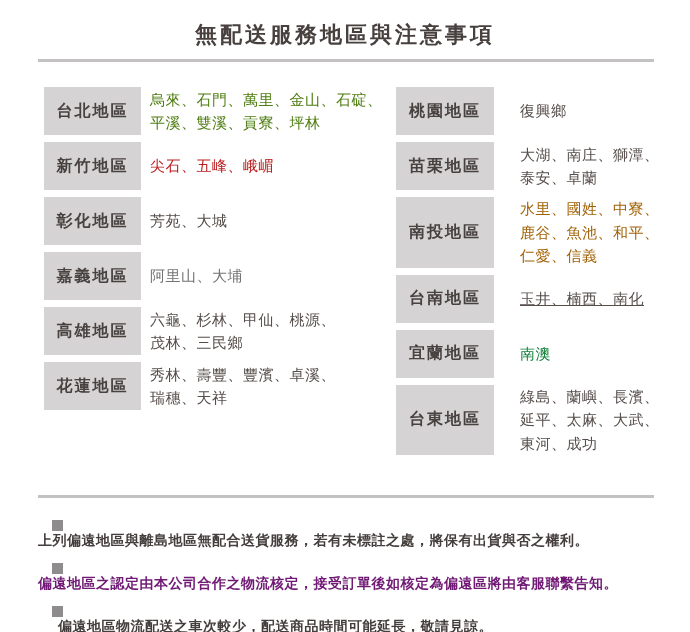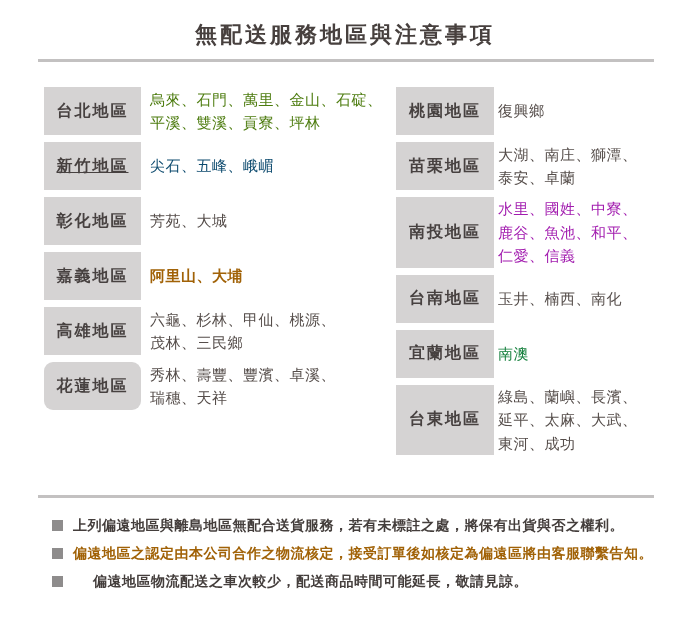--- a/index.html
+++ b/index.html
@@ -33,23 +33,23 @@
     display:flex;align-items:center;justify-content:center;
     font-size:16px;font-weight:bold;letter-spacing:2px;
     color:#474140;
   }
   .col.right .region-label{flex-basis:98px;width:98px;}
   .region-areas{
     margin-left:9px;align-self:center;
     font-size:15px;line-height:23.5px;letter-spacing:0.5px;
     color:#564e4b;
   }
-  .col.right .region-areas{margin-left:4px;}
+  .col.right .region-areas{margin-left:26px;}
   .notes{position:absolute;top:516px;left:38px;width:630px;}
-  .note-row{display:flex;align-items:flex-start;margin-bottom:9px;min-height:19px;}
+  .note-row{display:flex;align-items:flex-start;margin-bottom:9px;min-height:19px;flex-direction:column;}
   .note-bullet{
     flex:0 0 11px;width:11px;height:11px;background:#8e8c8c;
     margin:4px 10px 0 14px;
   }
   .note-text{
     font-size:14px;font-weight:bold;line-height:19px;
     letter-spacing:0.5px;color:#443e3c;
   }
 </style>
 </head>
@@ -62,46 +62,46 @@
   <div class="columns">
     <div class="col left" id="left-col">
         <div class="region-row">
           <div class="region-label" style="background: rgb(213, 211, 211);">台北地區</div>
           <div class="region-areas" style="color: #4d7c0f;">
             <div>烏來、石門、萬里、金山、石碇、</div>
             <div>平溪、雙溪、貢寮、坪林</div>
           </div>
         </div>
         <div class="region-row">
-          <div class="region-label" style="background: rgb(213, 211, 211); text-decoration: underline;">新竹地區</div>
-          <div class="region-areas" style="color: #0c4a6e;">
+          <div class="region-label" style="background: rgb(213, 211, 211);">新竹地區</div>
+          <div class="region-areas" style="color: #b91c1c;">
             <div>尖石、五峰、峨嵋</div>
           </div>
         </div>
         <div class="region-row">
           <div class="region-label" style="background: rgb(213, 211, 211);">彰化地區</div>
           <div class="region-areas" style="color: rgb(86, 78, 75);">
             <div>芳苑、大城</div>
           </div>
         </div>
         <div class="region-row">
           <div class="region-label" style="background: rgb(213, 211, 211);">嘉義地區</div>
-          <div class="region-areas" style="color: #a16207; font-weight: bold;">
+          <div class="region-areas" style="color: #737373;">
             <div>阿里山、大埔</div>
           </div>
         </div>
         <div class="region-row">
           <div class="region-label" style="background: rgb(213, 211, 211);">高雄地區</div>
           <div class="region-areas" style="color: rgb(86, 78, 75);">
             <div>六龜、杉林、甲仙、桃源、</div>
             <div>茂林、三民鄉</div>
           </div>
         </div>
         <div class="region-row">
-          <div class="region-label" style="background: rgb(213, 211, 211); border-radius: 9px;">花蓮地區</div>
+          <div class="region-label" style="background: rgb(213, 211, 211);">花蓮地區</div>
           <div class="region-areas" style="color: rgb(86, 78, 75);">
             <div>秀林、壽豐、豐濱、卓溪、</div>
             <div>瑞穗、天祥</div>
           </div>
         </div>
       </div>
     <div class="col right" id="right-col">
         <div class="region-row">
           <div class="region-label" style="background: rgb(213, 211, 211);">桃園地區</div>
           <div class="region-areas" style="color: rgb(86, 78, 75);">
@@ -110,29 +110,29 @@
         </div>
         <div class="region-row">
           <div class="region-label" style="background: rgb(213, 211, 211);">苗栗地區</div>
           <div class="region-areas" style="color: rgb(86, 78, 75);">
             <div>大湖、南庄、獅潭、</div>
             <div>泰安、卓蘭</div>
           </div>
         </div>
         <div class="region-row">
           <div class="region-label" style="background: rgb(213, 211, 211);">南投地區</div>
-          <div class="region-areas" style="color: #a21caf;">
+          <div class="region-areas" style="color: #a16207;">
             <div>水里、國姓、中寮、</div>
             <div>鹿谷、魚池、和平、</div>
             <div>仁愛、信義</div>
           </div>
         </div>
         <div class="region-row">
           <div class="region-label" style="background: rgb(213, 211, 211);">台南地區</div>
-          <div class="region-areas" style="color: rgb(86, 78, 75);">
+          <div class="region-areas" style="color: rgb(86, 78, 75); text-decoration: underline;">
             <div>玉井、楠西、南化</div>
           </div>
         </div>
         <div class="region-row">
           <div class="region-label" style="background: rgb(213, 211, 211);">宜蘭地區</div>
           <div class="region-areas" style="color: #15803d;">
             <div>南澳</div>
           </div>
         </div>
         <div class="region-row">
@@ -148,20 +148,20 @@
 
   <div class="divider bottom" style="background: rgb(195, 193, 193);"></div>
 
   <div class="notes" id="notes">
       <div class="note-row">
         <div class="note-bullet" style="background: rgb(142, 140, 140);"></div>
         <div class="note-text" style="color: rgb(68, 62, 60);">上列偏遠地區與離島地區無配合送貨服務，若有未標註之處，將保有出貨與否之權利。</div>
       </div>
       <div class="note-row">
         <div class="note-bullet" style="background: rgb(142, 140, 140);"></div>
-        <div class="note-text" style="color: #a16207;">偏遠地區之認定由本公司合作之物流核定，接受訂單後如核定為偏遠區將由客服聯繫告知。</div>
+        <div class="note-text" style="color: #701a75;">偏遠地區之認定由本公司合作之物流核定，接受訂單後如核定為偏遠區將由客服聯繫告知。</div>
       </div>
       <div class="note-row">
         <div class="note-bullet" style="background: rgb(142, 140, 140);"></div>
         <div class="note-text" style="color: rgb(68, 62, 60); margin-left: 20px;">偏遠地區物流配送之車次較少，配送商品時間可能延長，敬請見諒。</div>
       </div>
     </div>
 </div>
 
 </body></html>

